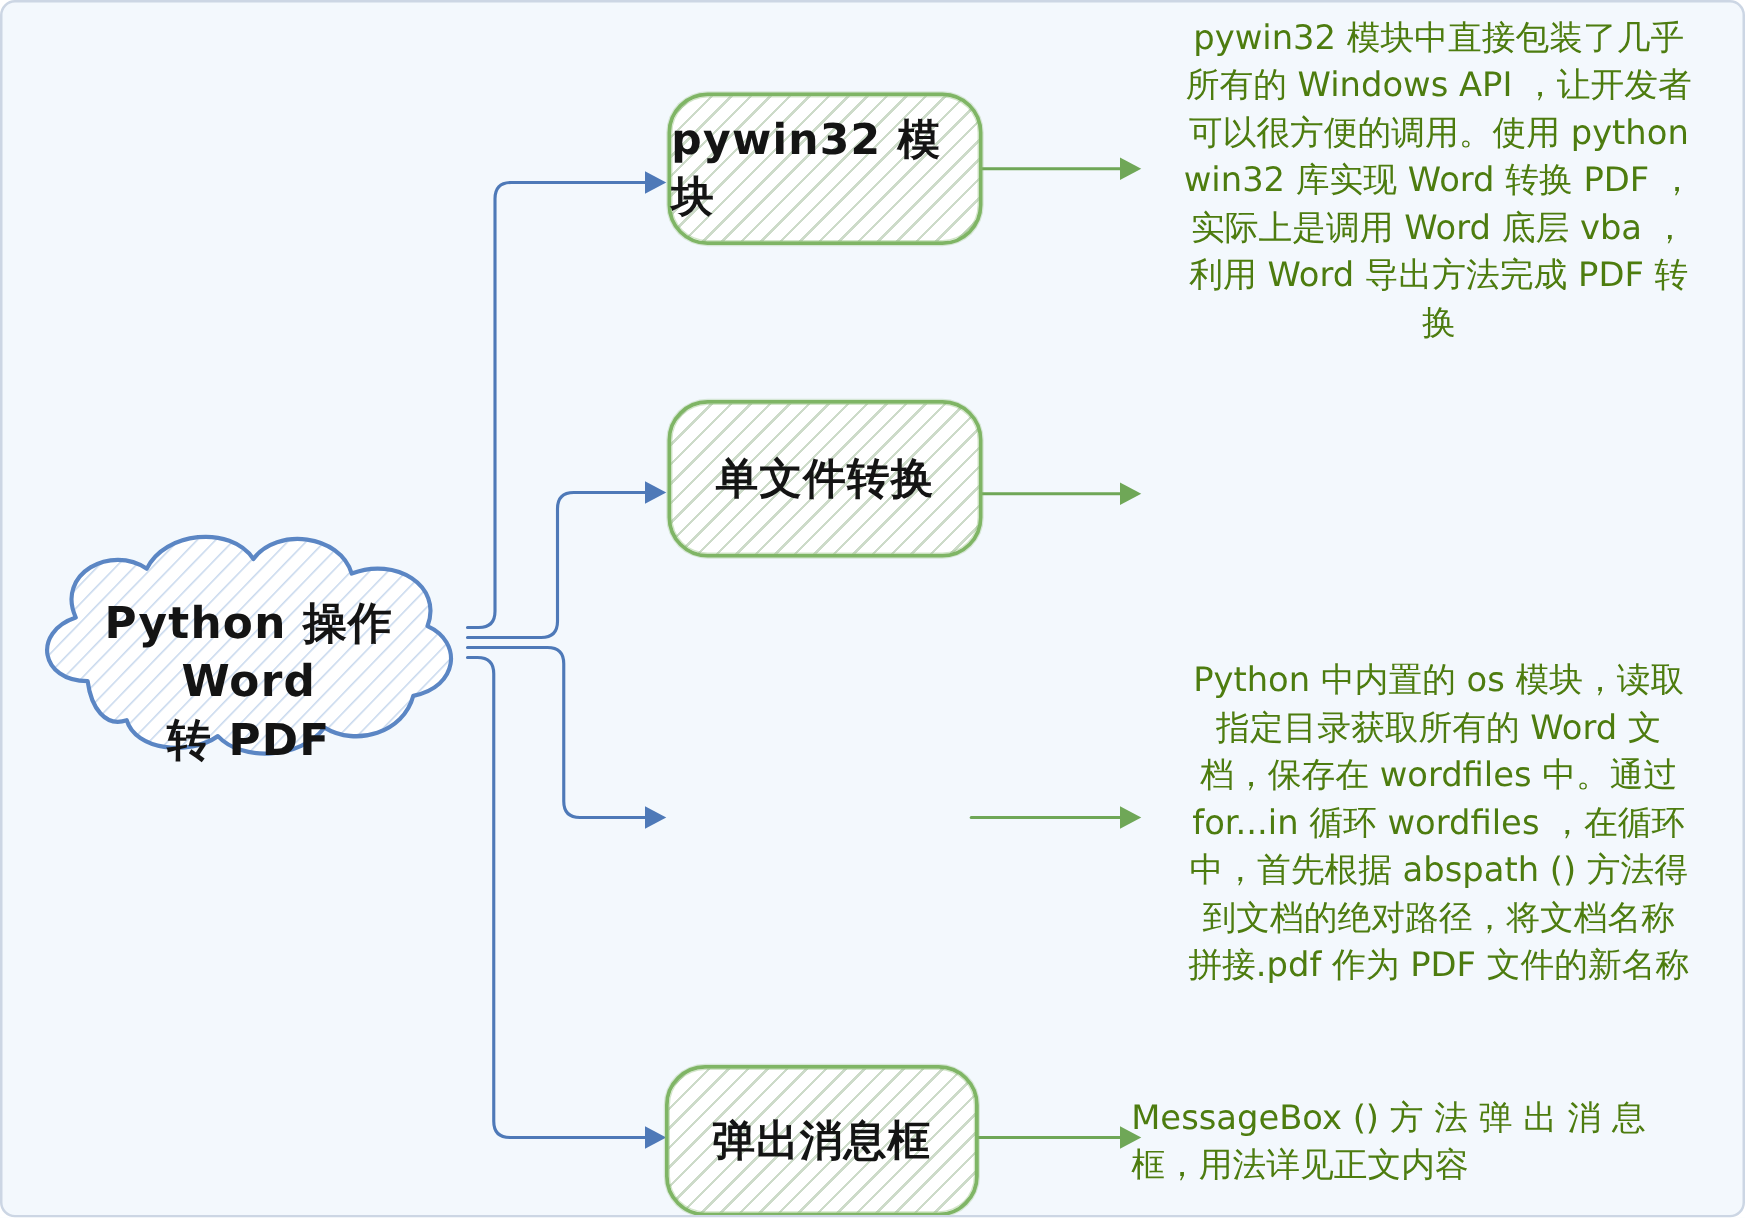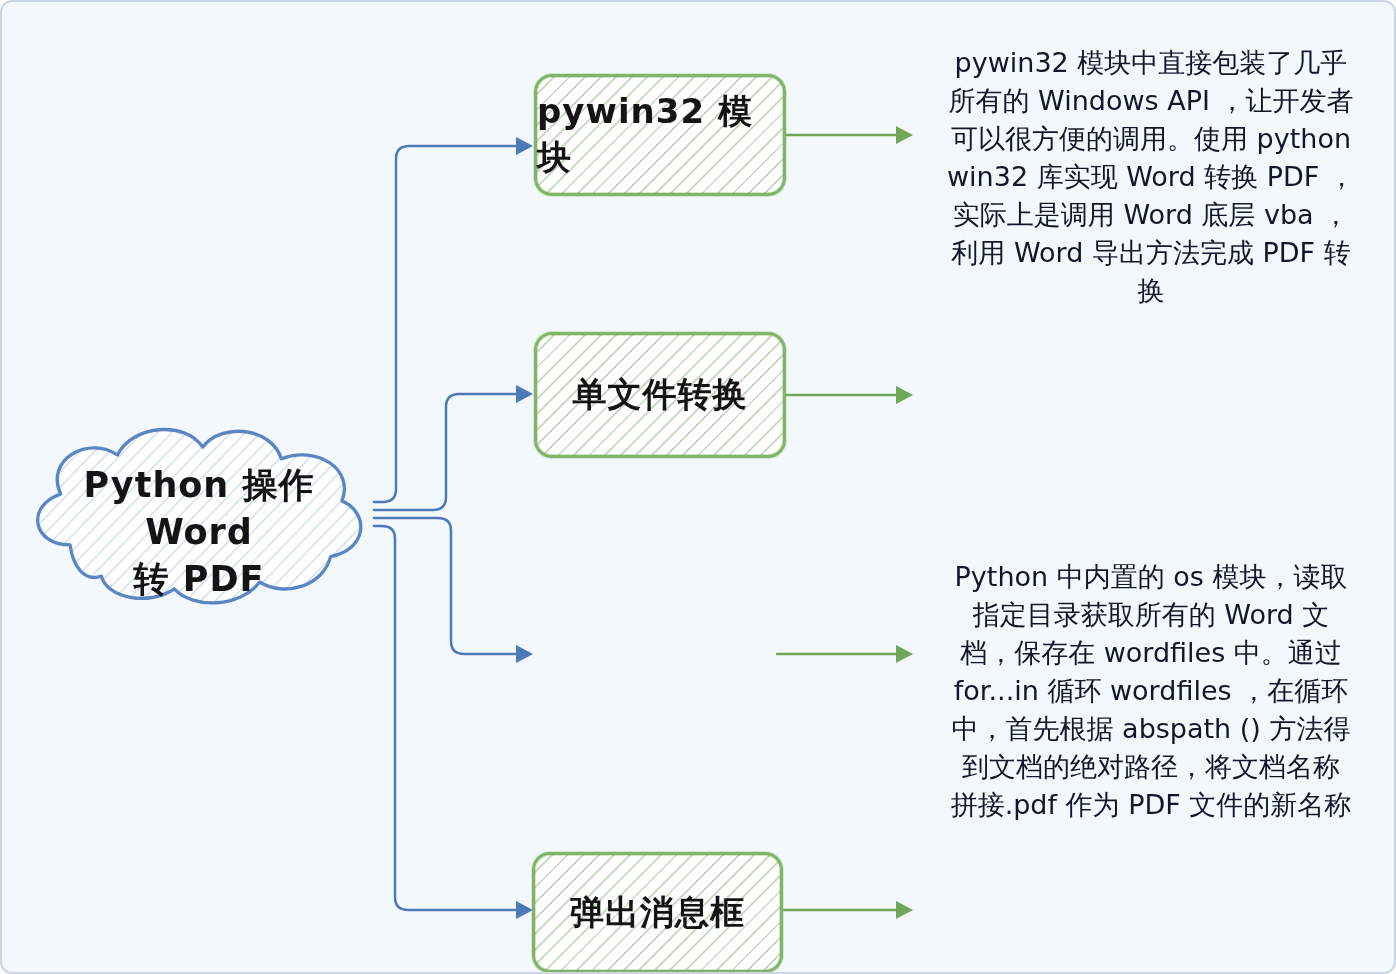--- a/index.html
+++ b/index.html
@@ -4,42 +4,42 @@
 <style>
   html,body{margin:0;padding:0;background:#ffffff;}
   body{font-family:"DejaVu Sans","Liberation Sans",sans-serif;}
   .canvas{
     position:relative;width:1396px;height:974px;box-sizing:border-box;
     background:#f3f8fd;border:2px solid #ccd6e4;border-radius:12px;overflow:hidden;
   }
   svg.connector-layer{position:absolute;left:0;top:0;width:1396px;height:974px;}
   svg.cloud-svg{position:absolute;left:16px;top:406px;width:360px;height:220px;}
   .root-label{
-    position:absolute;left:28px;top:460px;width:338px;
+    position:absolute;left:28px;top:474px;width:338px;
     text-align:center;font-weight:bold;font-size:35px;line-height:47px;
     color:#141414;white-space:pre-line;letter-spacing:1px;
   }
   .node{
     position:absolute;display:flex;align-items:center;justify-content:center;
-    border:3px solid #7fb565;border-radius:18px;
+    border:3px solid #7fb565;border-radius:32px;
     background:
       repeating-linear-gradient(135deg,
         rgba(130,165,120,0.40) 0px, rgba(130,165,120,0.40) 2px,
         rgba(255,255,255,0) 2px, rgba(255,255,255,0) 11px),
       #ffffff;
     box-shadow: inset 0 0 0 1px rgba(127,181,101,0.35), 0 0 0 1px rgba(127,181,101,0.25);
     font-weight:bold;font-size:34px;color:#141414;letter-spacing:1px;
   }
   .n1{left:532px;top:72px;width:246px;height:116px;}
-  .n2{left:532px;top:330px;width:246px;height:120px;}
+  .n2{left:532px;top:318px;width:246px;height:120px;}
   .n3{left:532px;top:596px;width:243px;height:114px;}
   .n4{left:530px;top:850px;width:245px;height:115px;justify-content:center;}
   .note{
     position:absolute;left:903px;width:492px;
-    font-size:27px;line-height:38px;color:#0f172a;white-space:pre-line;margin-top:32px;
+    font-size:27px;line-height:38px;color:#4d7c0f;white-space:pre-line;
   }
   .t1{top:10px;text-align:center;}
   .t2{top:284px;text-align:center;}
   .t3{top:524px;text-align:center;}
   .t4{top:874px;text-align:left;}
 </style>
 </head>
 <body>
 
 <div class="canvas">
@@ -120,14 +120,16 @@
 实际上是调用 Word 底层 vba ，
 利用 Word 导出方法完成 PDF 转
 换</div>
   <div class="note t3">Python 中内置的 os 模块，读取
 指定目录获取所有的 Word 文
 档，保存在 wordfiles 中。通过
 for...in 循环 wordfiles ，在循环
 中，首先根据 abspath () 方法得
 到文档的绝对路径，将文档名称
 拼接.pdf 作为 PDF 文件的新名称</div>
+  <div class="note t4">MessageBox () 方 法 弹 出 消 息
+框，用法详见正文内容</div>
 
 </div>
 
 </body></html>

